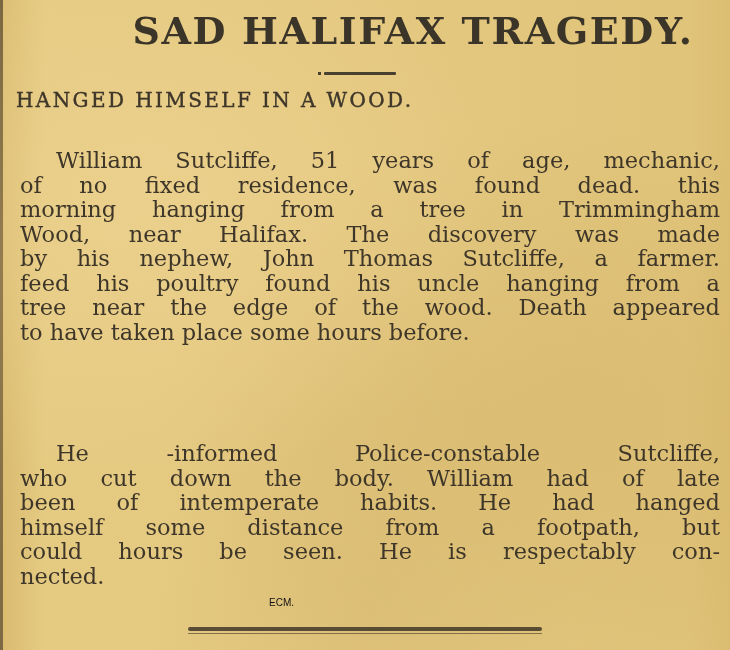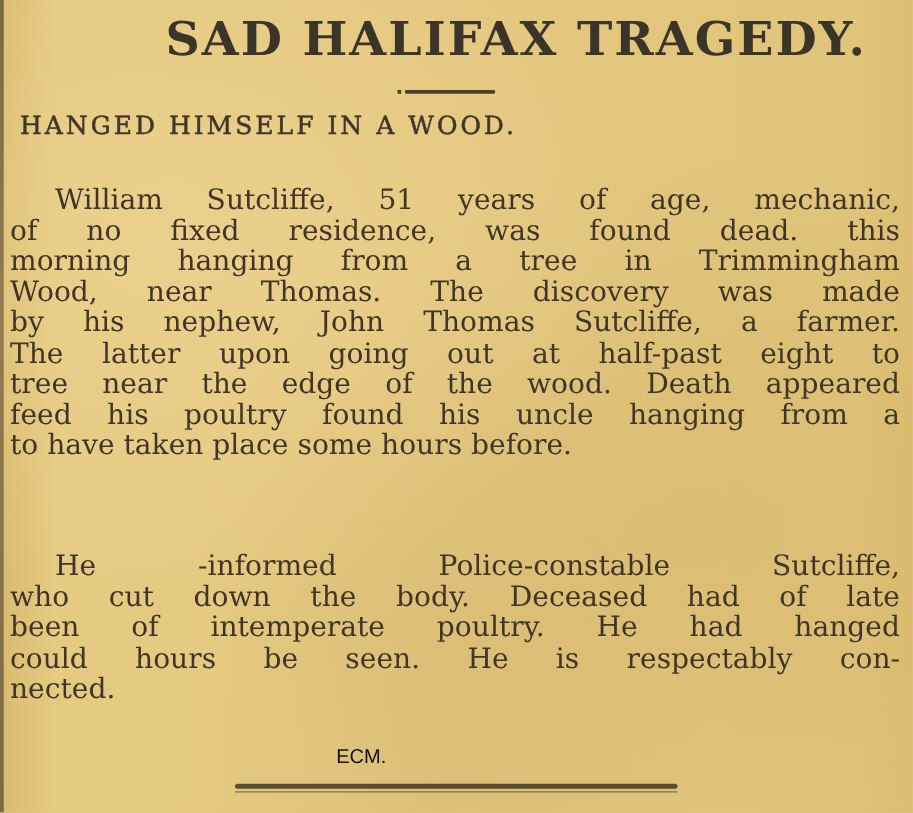--- a/index.html
+++ b/index.html
@@ -38,61 +38,61 @@
     font-family:"DejaVu Serif", serif; font-weight:normal;
     font-size:20px; letter-spacing:2.4px; color:#3e3629;margin-left:16px;
     -webkit-text-stroke:0.4px #3e3629;
   }
   .body-text {
     position:absolute; left:8px; width:712px;
     font-family:"DejaVu Serif", serif; font-size:22.5px; color:#3e3629;
   }
   .line {
     height:24.5px; line-height:24.5px; white-space:nowrap;
-    text-align:justify; text-align-last:justify; display:block;
+    text-align:justify; text-align-last:justify; display:block;margin-left:12px;
   }
   .line.last { text-align-last:left; }
   .line.indent { padding-left:36px; }
   .p1 { top:148px; }
   .p2 { top:441px; }
   .signature {
     position:absolute; left:269px; top:597px;
-    font-family:"Liberation Sans", sans-serif; font-size:16px; color:#111;
+    font-family:"Liberation Sans", sans-serif; font-size:10px; color:#111;
   }
   .rule {
     position:absolute; left:188px; top:627px; width:354px; height:6px;
   }
   .rule .thick { position:absolute; left:0; top:0; width:100%; height:4px; background:#4a3f2e; border-radius:2px; opacity:.9; }
   .rule .thin { position:absolute; left:0; top:6px; width:100%; height:1px; background:#5a4d38; opacity:.7; }
 </style>
 </head>
 <body>
 
 <div class="edge-line"></div>
 
 <div class="headline">SAD HALIFAX TRAGEDY.</div>
 <div class="ornament"></div>
 <div class="subhead">HANGED HIMSELF IN A WOOD.</div>
 
 <div class="body-text p1">
   <span class="line indent">William Sutcliffe, 51 years of age, mechanic,</span>
   <span class="line">of no fixed residence, was found dead. this</span>
   <span class="line">morning hanging from a tree in Trimmingham</span>
-  <span class="line">Wood, near Thomas. The discovery was made</span>
+  <span class="line">Wood, near Halifax. The discovery was made</span>
   <span class="line">by his nephew, John Thomas Sutcliffe, a farmer.</span>
-  <span class="line">The latter upon going out at half-past eight to</span>
+  <span class="line">feed his poultry found his uncle hanging from a</span>
   <span class="line">tree near the edge of the wood. Death appeared</span>
-  <span class="line">feed his poultry found his uncle hanging from a</span>
   <span class="line last">to have taken place some hours before.</span>
 </div>
 
 <div class="body-text p2">
   <span class="line indent">He -informed Police-constable Sutcliffe,</span>
-  <span class="line">who cut down the body. Deceased had of late</span>
-  <span class="line">been of intemperate poultry. He had hanged</span>
+  <span class="line">who cut down the body. William had of late</span>
+  <span class="line">been of intemperate habits. He had hanged</span>
+  <span class="line">himself some distance from a footpath, but</span>
   <span class="line">could hours be seen. He is respectably con-</span>
   <span class="line last">nected.</span>
 </div>
 
 <div class="signature">ECM.</div>
 
 <div class="rule">
   <div class="thick"></div>
   <div class="thin"></div>
 </div>

